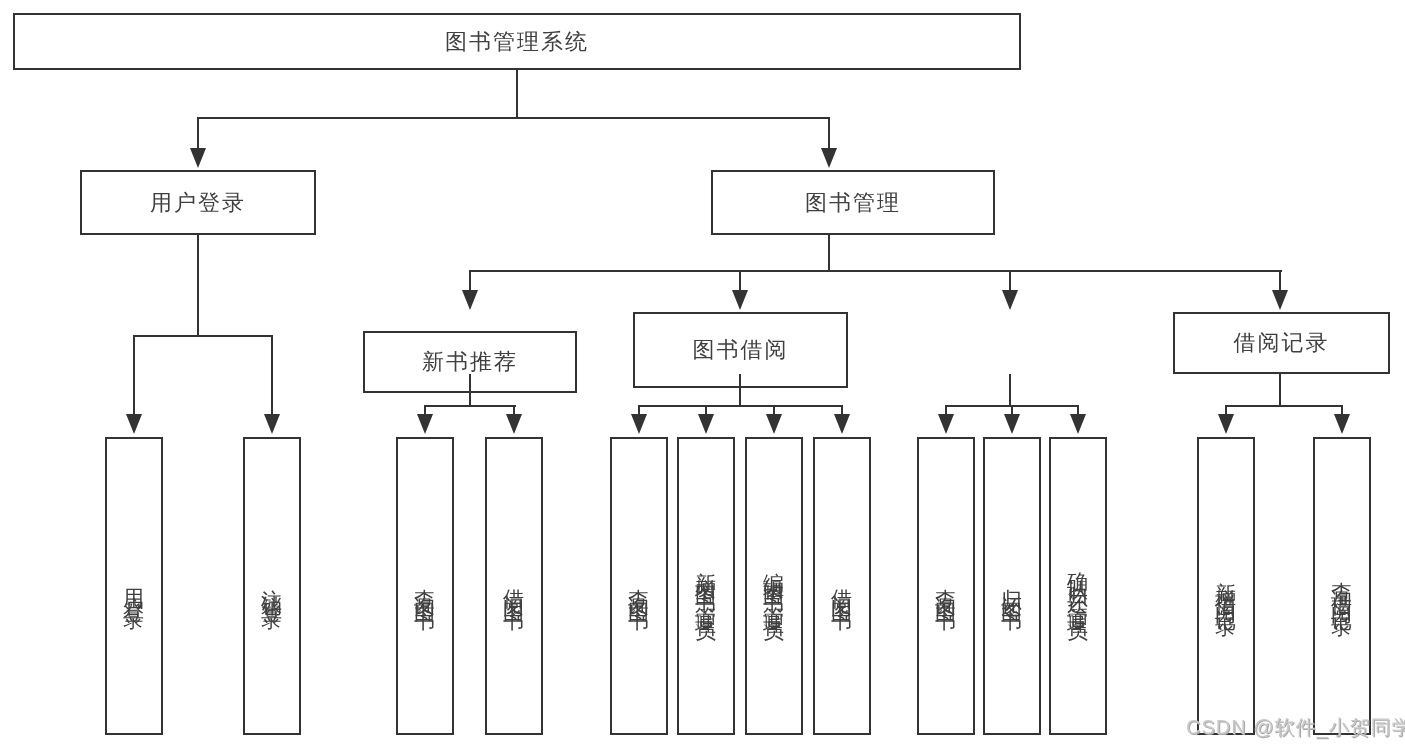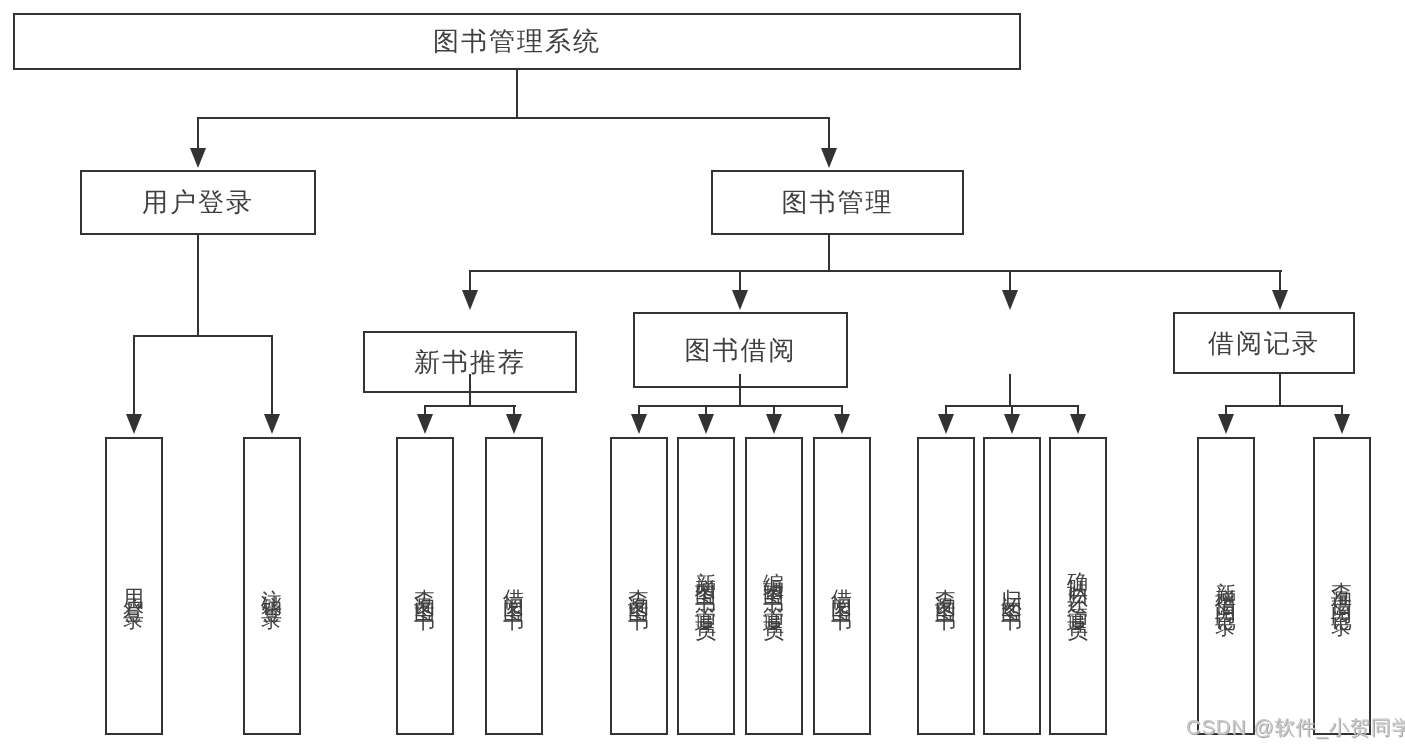--- a/index.html
+++ b/index.html
@@ -13,21 +13,21 @@
   .box{
     position:absolute;
     box-sizing:border-box;
     border:2px solid #333333;
     background:#ffffff;
     color:#3f3f3f;
     display:flex;
     align-items:center;
     justify-content:center;
   }
-  .hbox{font-size:26px;letter-spacing:2px;white-space:nowrap;}
+  .hbox{font-size:22px;letter-spacing:2px;white-space:nowrap;}
   .leaf{
     writing-mode:vertical-rl;
     text-orientation:mixed;
     font-size:21px;
     letter-spacing:7px;
     line-height:1.1;
   }
   .line{position:absolute;background:#333333;}
   .arrow{position:absolute;width:2px;background:#333333;}
   .arrow::after{
@@ -61,21 +61,21 @@
   </div>
 
   <div class="line" style="left:516px;top:70px;width:2px;height:48px;"></div>
   <div class="line" style="left:197px;top:117px;width:633px;height:2px;"></div>
   <div class="arrow" style="left:197px;top:118px;height:30px;"></div>
   <div class="arrow" style="left:828px;top:118px;height:30px;"></div>
 
   <div class="box hbox" style="left:80px;top:170px;width:236px;height:65px;">
     <span>用户登录</span>
   </div>
-  <div class="box hbox" style="left:711px;top:170px;width:253px;height:65px;">
+  <div class="box hbox" style="left:711px;top:170px;width:284px;height:65px;">
     <span>图书管理</span>
   </div>
 
   <div class="line" style="left:197px;top:235px;width:2px;height:101px;"></div>
   <div class="line" style="left:133px;top:335px;width:140px;height:2px;"></div>
   <div class="arrow" style="left:133px;top:336px;height:78px;"></div>
   <div class="arrow" style="left:271px;top:336px;height:78px;"></div>
 
   <div class="line" style="left:828px;top:235px;width:2px;height:37px;"></div>
   <div class="line" style="left:469px;top:270px;width:813px;height:2px;"></div>
@@ -83,21 +83,21 @@
   <div class="arrow" style="left:739px;top:271px;height:19px;"></div>
   <div class="arrow" style="left:1009px;top:271px;height:19px;"></div>
   <div class="arrow" style="left:1279px;top:271px;height:19px;"></div>
 
   <div class="box hbox" style="left:363px;top:312px;width:214px;height:62px;margin-top:19px;">
     <span>新书推荐</span>
   </div>
   <div class="box hbox" style="left:633px;top:312px;width:215px;height:76px;">
     <span>图书借阅</span>
   </div>
-  <div class="box hbox" style="left:1173px;top:312px;width:182px;height:62px;">
+  <div class="box hbox" style="left:1173px;top:312px;width:217px;height:62px;">
     <span>借阅记录</span>
   </div>
 
   <div class="line" style="left:469px;top:374px;width:2px;height:32px;"></div>
   <div class="line" style="left:424px;top:405px;width:92px;height:2px;"></div>
   <div class="arrow" style="left:424px;top:406px;height:8px;"></div>
   <div class="arrow" style="left:513px;top:406px;height:8px;"></div>
 
   <div class="line" style="left:739px;top:374px;width:2px;height:32px;"></div>
   <div class="line" style="left:638px;top:405px;width:205px;height:2px;"></div>

